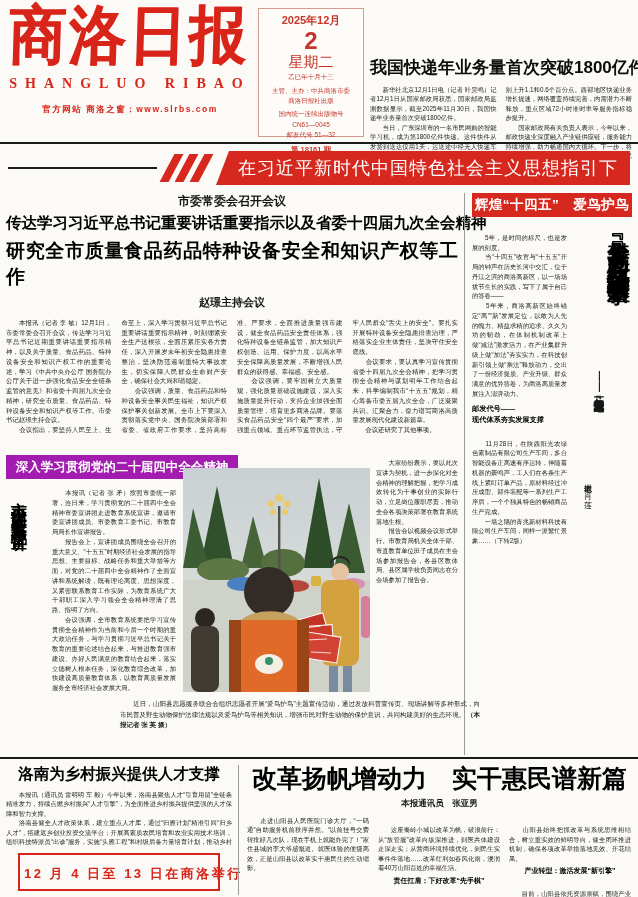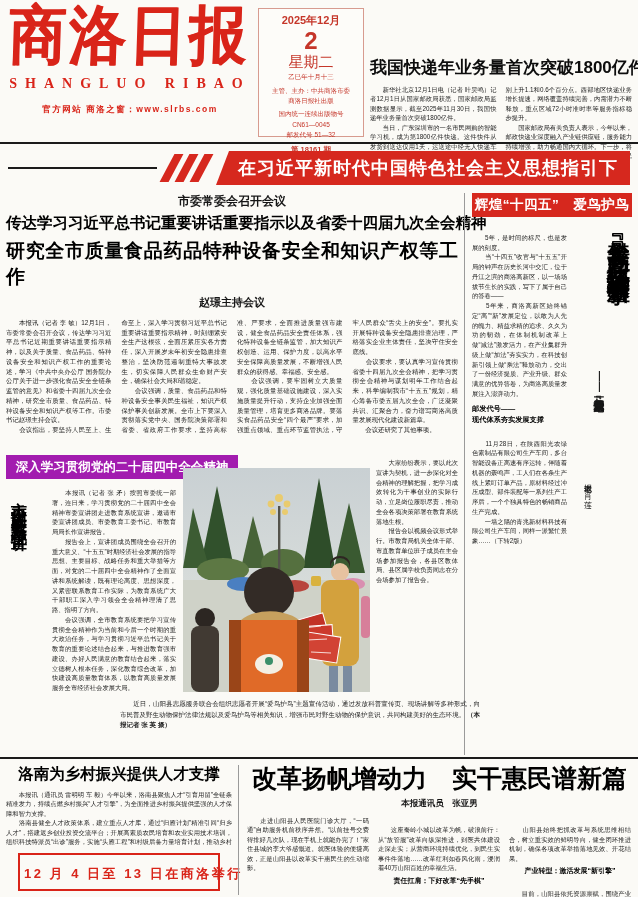--- a/index.html
+++ b/index.html
@@ -42,21 +42,21 @@
   }
   .header-rule{position:absolute;left:0;top:142px;width:638px;height:2px;background:#1b1b1b;}
   
   .slogan{position:absolute;left:0;top:149px;width:638px;height:38px;display:flex;align-items:center;}
   .sl-rule{height:2px;background:#1b1b1b;}
   .sl-rule.left{width:224px;margin-left:8px;}
   .sl-rule.right{flex:1;margin-right:8px;}
   .sl-stripes{display:flex;margin:0 4px 0 10px;}
   .sl-stripe{width:9px;height:28px;background:#d6281e;transform:skewX(-28deg);margin-right:6px;}
   .sl-box{
-    background:#d6281e;color:#fff;font-size:18px;font-weight:700;letter-spacing:1px;
+    background:#d6281e;color:#fff;font-size:18px;font-weight:400;letter-spacing:1px;
     padding:5px 12px 5px 22px;white-space:nowrap;
     clip-path:polygon(13px 0,100% 0,100% 100%,0 100%);
   }
   
   .lead{position:absolute;left:6px;top:193px;width:452px;height:258px;}
   .lead-kicker{text-align:center;font-size:12px;font-weight:bold;}
   .lead-h1{margin-top:3px;text-align:center;font-size:15.5px;font-weight:900;white-space:nowrap;color:#000;}
   .lead-h2{margin-top:4px;font-size:19px;font-weight:900;color:#000;text-align:justify;text-align-last:justify;}
   .lead-presider{margin-top:5px;text-align:center;font-size:11px;font-weight:bold;}
   .lead-body{

